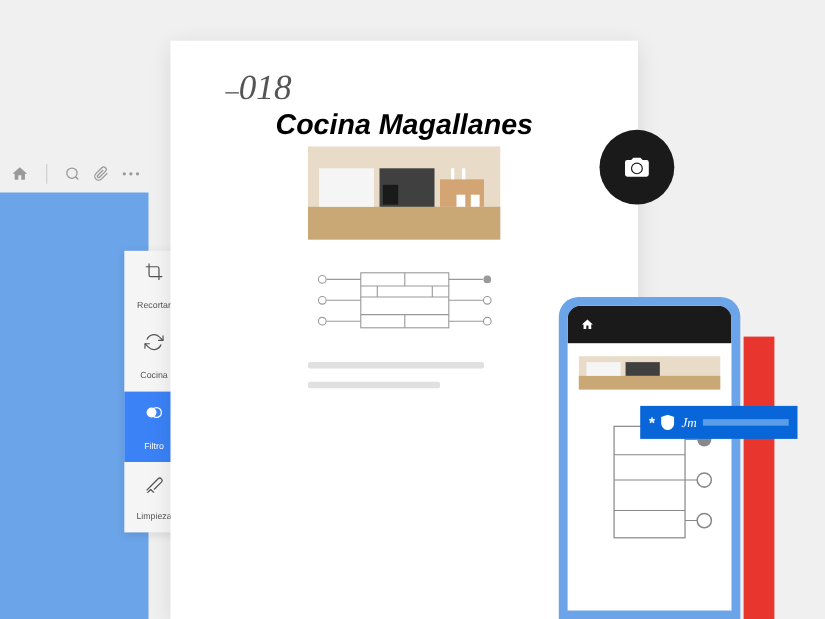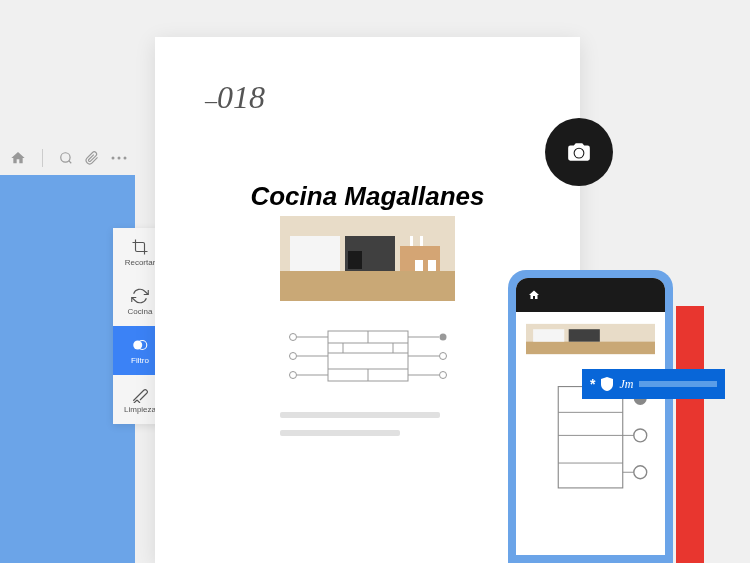--- a/index.html
+++ b/index.html
@@ -5,27 +5,27 @@
     * { margin: 0; padding: 0; box-sizing: border-box; }
     body { width: 750px; height: 563px; background: #f0f0f0; position: relative; overflow: hidden; font-family: Arial, sans-serif; }
     
     .blue-panel { position: absolute; left: 0; top: 175px; width: 135px; height: 388px; background: #6ba4e8; }
     
     .toolbar { position: absolute; left: 10px; top: 149px; display: flex; align-items: center; gap: 12px; }
     .toolbar-icon { color: #888; display: flex; align-items: center; justify-content: center; }
     .divider { width: 1px; height: 18px; background: #ccc; margin: 0 4px; }
     
     .edit-panel { position: absolute; left: 113px; top: 228px; width: 54px; background: #f5f5f5; box-shadow: 0 2px 8px rgba(0,0,0,0.1); }
-    .edit-item { display: flex; flex-direction: column; align-items: center; padding: 10px 4px; gap: 2px; color: #555; }
+    .edit-item { display: flex; flex-direction: column; align-items: center; padding: 10px 4px; gap: 17px; color: #555; }
     .edit-item.active { background: #3b82f6; color: #fff; justify-content: space-between; }
     .edit-label { font-size: 8px; }
     
-    .document { position: absolute; left: 155px; top: 37px; width: 425px; height: 526px; background: #fff; box-shadow: 0 4px 20px rgba(0,0,0,0.1); padding: 42px 50px; }
+    .document { position: absolute; left: 155px; top: 37px; width: 425px; height: 526px; background: #fff; box-shadow: 0 4px 20px rgba(0,0,0,0.1); padding: 24px 50px; }
     .doc-number { font-size: 32px; font-style: italic; font-family: Georgia, serif; color: #555; font-weight: 300; }
-    .doc-title { font-size: 26px; font-weight: 900; font-style: italic; margin-top: 65px; text-align: center; font-family: 'Arial Black', sans-serif; }
+    .doc-title { font-size: 26px; font-weight: 900; font-style: italic; text-align: center; font-family: 'Arial Black', sans-serif; }
     .kitchen-img { width: 175px; height: 85px; margin: 4px auto 0; display: block; }
     .diagram { width: 170px; height: 55px; margin: 28px auto 0; display: block; }
     .text-lines { margin-top: 28px; margin-left: 75px; }
     .text-line { height: 6px; background: #e0e0e0; border-radius: 2px; margin-bottom: 12px; }
     .text-line.w1 { width: 160px; }
     .text-line.w2 { width: 120px; }
     
     .camera-badge { position: absolute; left: 545px; top: 118px; width: 68px; height: 68px; background: #1a1a1a; border-radius: 50%; display: flex; align-items: center; justify-content: center; }
     
     .red-accent { position: absolute; left: 676px; top: 306px; width: 28px; height: 257px; background: #e8362f; }

